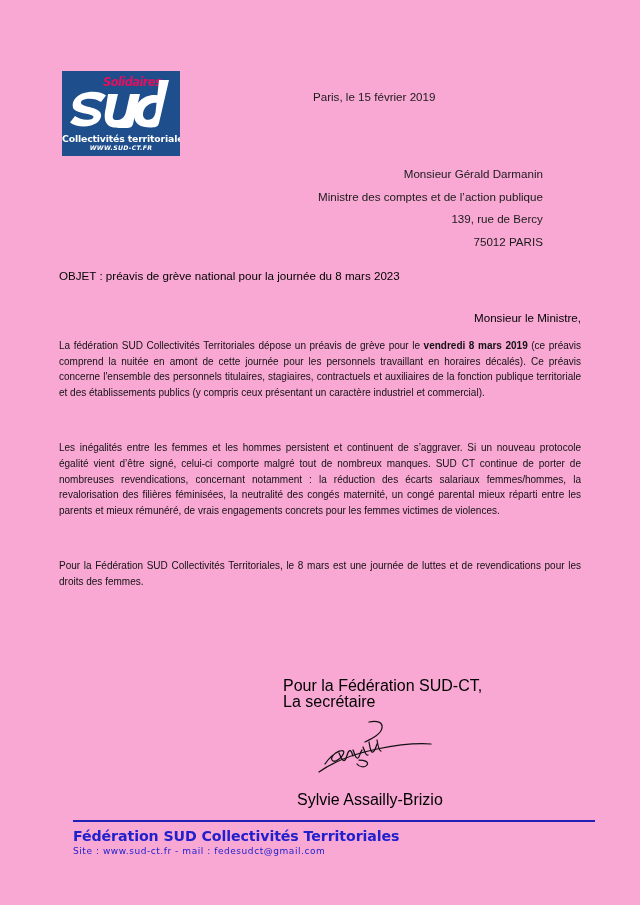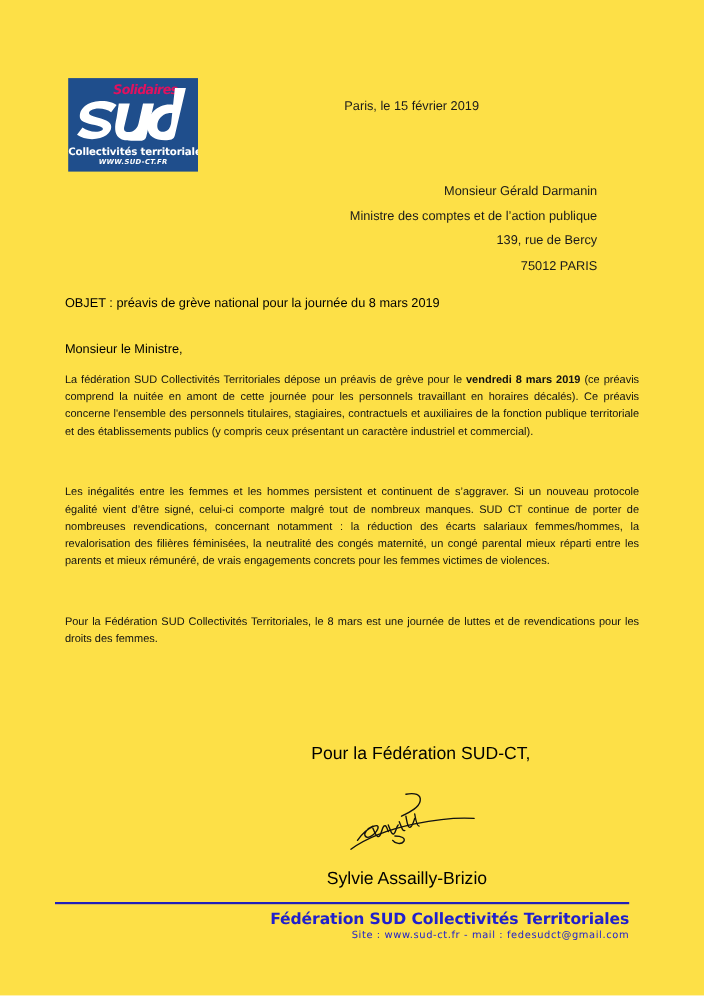--- a/index.html
+++ b/index.html
@@ -10,21 +10,21 @@
   }
   body {
     font-family: "Liberation Sans", sans-serif;
     color: #000000;
   }
   .page {
     position: relative;
     width: 640px;
     height: 905px;
     margin: 0 auto;
-    background: #fde047;
+    background: #f9a8d4;
     overflow: hidden;
     box-sizing: border-box;
     padding-left: 16px;
   }
 
   
   .header {
     position: absolute;
     left: 0;
     top: 0;
@@ -130,20 +130,21 @@
     line-height: 16px;
     margin: 0 0 26px 0;
     color: #000;
   }
   .objet b { font-weight: normal; }
 
   .salutation {
     font-size: 11.6px;
     line-height: 16px;
     margin: 0 0 12px 0;
+    text-align: right;
   }
 
   p.para {
     font-size: 10px;
     line-height: 15.6px;
     text-align: justify;
     margin: 0 0 27px 0;
     color: #111;
   }
   p.para b { font-weight: bold; }
@@ -173,24 +174,24 @@
     position: absolute;
     left: 14px;
     top: 113px;
     font-size: 16px;
     white-space: nowrap;
   }
 
   
   .footer {
     position: absolute;
-    left: 50px;
+    left: 73px;
     top: 820px;
     width: 522px;
-    text-align: right;
+    text-align: left;
   }
   .footer-rule {
     width: 522px;
     height: 2px;
     background: #2020B8;
     margin: 0 0 5px 0;
   }
   .footer-title {
     font-family: "DejaVu Sans", sans-serif;
     font-weight: bold;
@@ -246,34 +247,35 @@
     <div class="recipient">
       <div>Monsieur Gérald Darmanin</div>
       <div>Ministre des comptes et de l’action publique</div>
       <div>139, rue de Bercy</div>
       <div>75012 PARIS</div>
     </div>
   </div>
 
   <div class="body-area">
 
-    <div class="objet"><b>OBJET</b><span> : </span><span>préavis de grève national pour la journée du </span><b>8 mars 2019</b></div>
+    <div class="objet"><b>OBJET</b><span> : </span><span>préavis de grève national pour la journée du </span><b>8 mars 2023</b></div>
 
     <div class="salutation">Monsieur le Ministre,</div>
 
     <p class="para gap-lg"><span>La fédération SUD Collectivités Territoriales dépose un préavis de grève pour le </span><b>vendredi 8 mars 2019</b><span> (ce préavis comprend la nuitée en amont de cette journée pour les personnels travaillant en horaires décalés). Ce préavis concerne l'ensemble des personnels titulaires, stagiaires, contractuels et auxiliaires de la fonction publique territoriale et des établissements publics (y compris ceux présentant un caractère industriel et commercial).</span></p>
 
     <p class="para gap-lg">Les inégalités entre les femmes et les hommes persistent et continuent de s’aggraver. Si un nouveau protocole égalité vient d’être signé, celui-ci comporte malgré tout de nombreux manques. SUD CT continue de porter de nombreuses revendications, concernant notamment : la réduction des écarts salariaux femmes/hommes, la revalorisation des filières féminisées, la neutralité des congés maternité, un congé parental mieux réparti entre les parents et mieux rémunéré, de vrais engagements concrets pour les femmes victimes de violences.</p>
 
     <p class="para gap-xl">Pour la Fédération SUD Collectivités Territoriales, le 8 mars est une journée de luttes et de revendications pour les droits des femmes.</p>
 
   </div>
 
   <div class="signature-block">
     <div class="sig-line">Pour la Fédération SUD-CT,</div>
+    <div class="sig-line">La secrétaire</div>
 
     <div class="sig-mark">
       <svg viewBox="0 0 150 62" width="150" height="62" aria-hidden="true">
         <g fill="none" stroke="#111111" stroke-width="1.25" stroke-linecap="round" stroke-linejoin="round">
           <path d="M58,2 C66,0.5 72,2 71,8 C70,14 62,18 54,22"></path>
           <path d="M14,44 C18,38 24,33 29,31 C33,29.5 34,32 31,36 C28,40 23,43 21,40 C19.5,37.5 23,33 28,31"></path>
           <path d="M28,33 C30,38 32,42 34,40 C36,38 36,33 38,31 C40,29.5 41,33 42,36"></path>
           <path d="M42,30 C44,35 45,39 47,38 C49,37 49,32 51,30"></path>
           <path d="M52,27 C54,32 55,36 57,35"></path>
           <path d="M58,22 C59,28 60,33 62,32 C64,31 65,27 66,24"></path>

